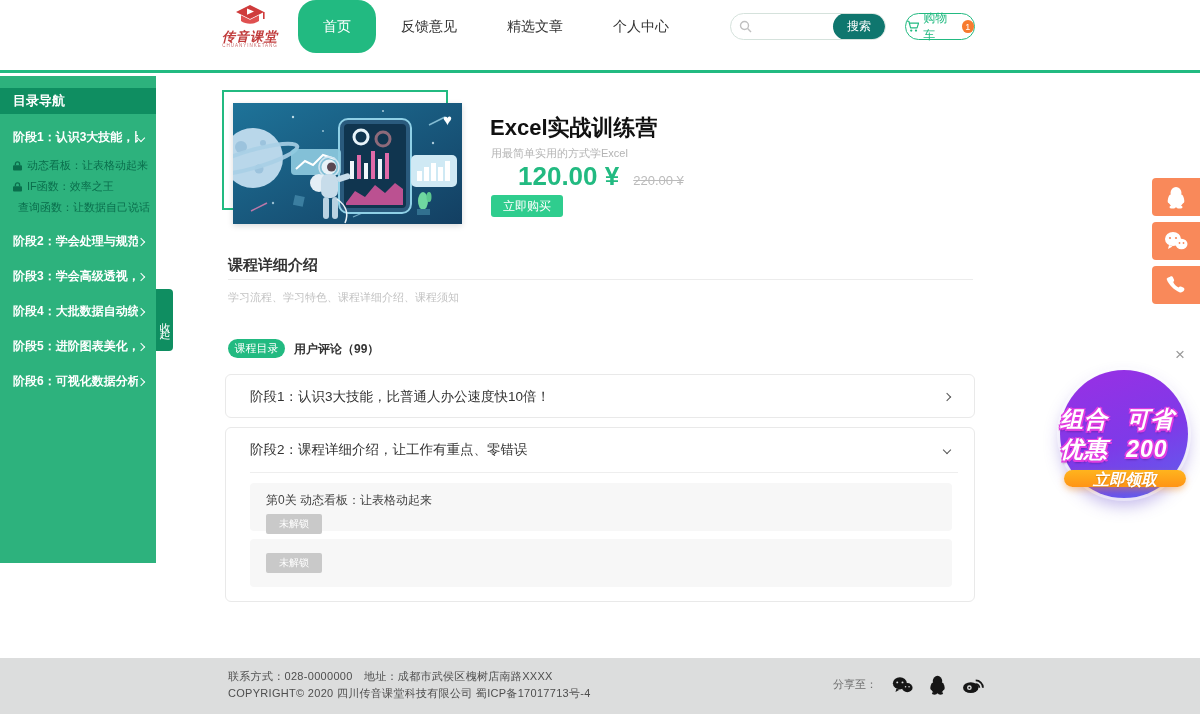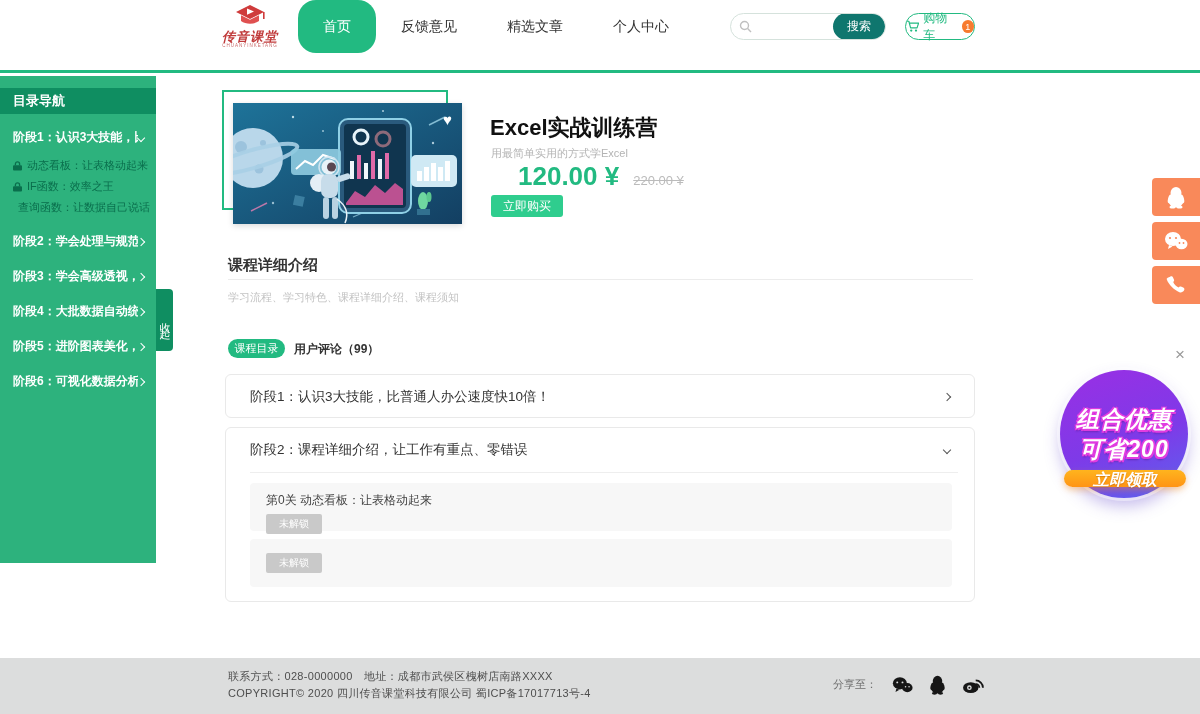--- a/index.html
+++ b/index.html
@@ -87,21 +87,21 @@
     font-size:10px; padding:3px 13px; border-radius:2px; border:none; }
 
   
   .float-btn { position:absolute; left:1152px; width:48px; height:38px; background:#f9895a;
     border:none; border-radius:4px 0 0 4px; display:flex; align-items:center; justify-content:center; cursor:pointer; }
   .fb1 { top:178px; } .fb2 { top:222px; } .fb3 { top:266px; }
   .promo-close { position:absolute; left:1175px; top:346px; font-size:17px; color:#999; cursor:pointer; line-height:1; }
   .promo-circle { position:absolute; left:1060px; top:370px; width:128px; height:128px; border-radius:50%;
     background:linear-gradient(160deg,#9a2fe4 0%, #7e3ae8 55%, #5a64ef 100%);
     box-shadow:0 0 0 3px rgba(255,255,255,.45), 0 8px 16px rgba(90,60,200,.35);
-    display:flex; flex-direction:column; align-items:center; justify-content:center; cursor:pointer; }
+    display:flex; flex-direction:row; align-items:center; justify-content:center; cursor:pointer; }
   .promo-line { font-size:23px; font-weight:800; font-style:italic; color:#fff; line-height:30px; letter-spacing:1px;
     text-shadow:-1.5px -1.5px 0 #e23ce0, 1.5px -1.5px 0 #e23ce0, -1.5px 1.5px 0 #e23ce0, 1.5px 1.5px 0 #e23ce0, 0 3px 2px rgba(60,0,90,.35); }
   .promo-btn { position:absolute; left:1064px; top:470px; width:122px; height:17px; border:none; border-radius:14px;
     background:linear-gradient(#ffb41e,#ff9414); color:#fff; font-size:16px; font-weight:bold; font-style:italic;
     cursor:pointer; box-shadow:0 3px 6px rgba(255,150,20,.4); text-shadow:0 1px 1px rgba(180,90,0,.5); }
 
   
   .footer { position:absolute; left:0; top:658px; width:1200px; height:56px; background:#dcdddd; }
   .footer .line1 { position:absolute; left:228px; top:11px; font-size:11px; color:#4e4e4e; letter-spacing:.3px; }
   .footer .line2 { position:absolute; left:228px; top:28px; font-size:11px; color:#4e4e4e; letter-spacing:.3px; }

